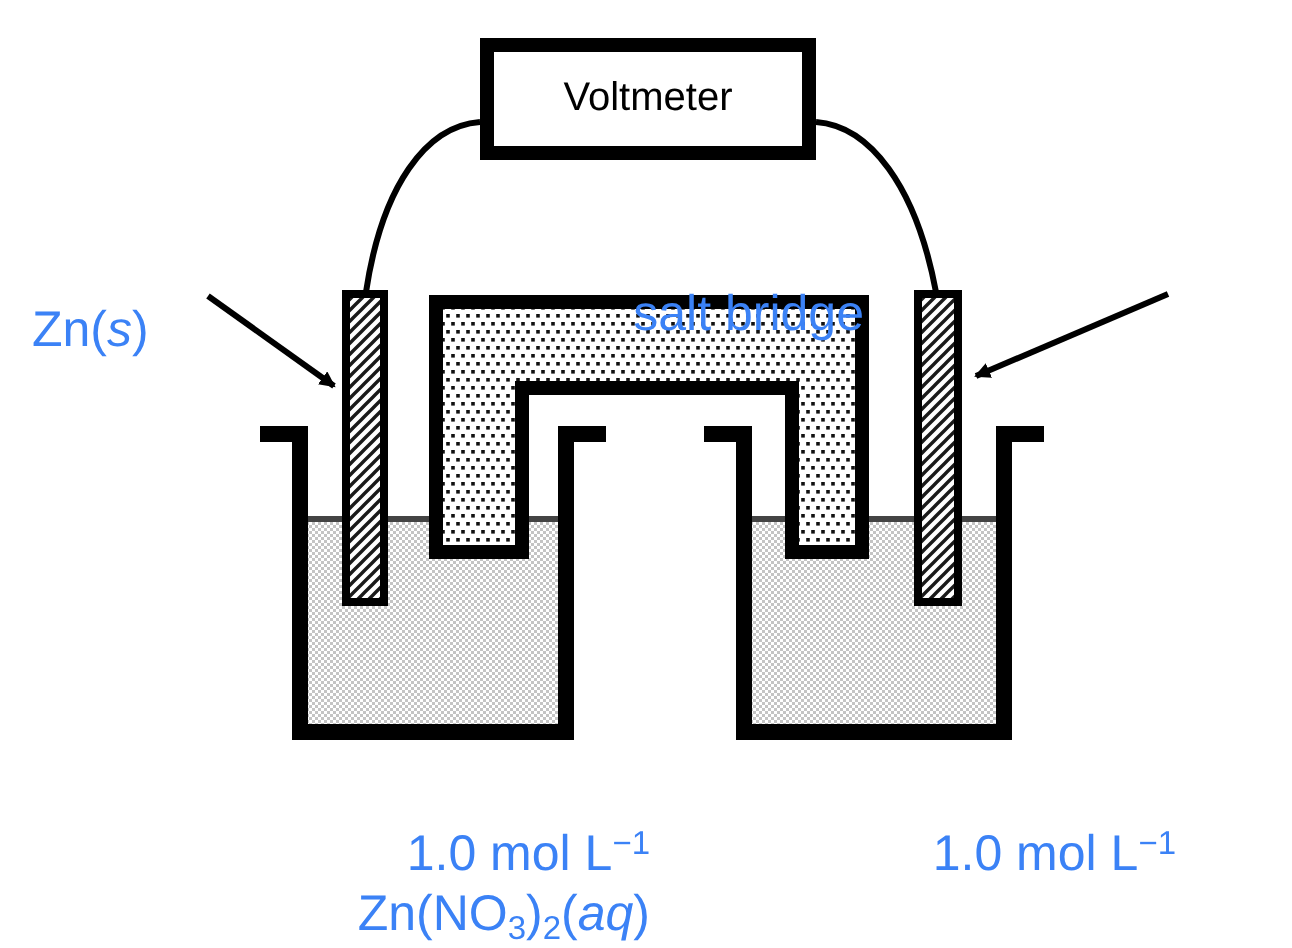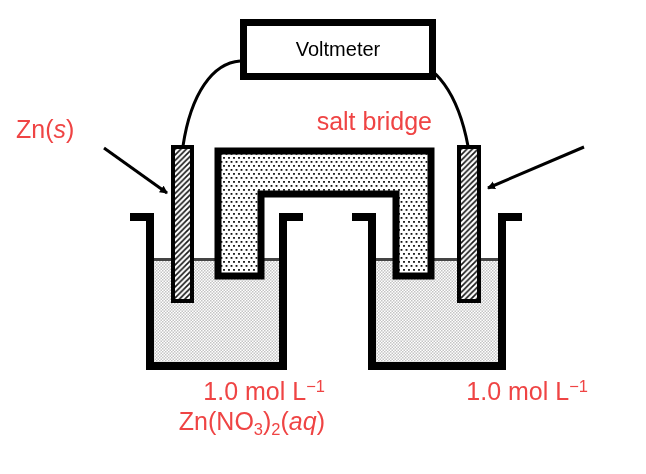--- a/index.html
+++ b/index.html
@@ -7,32 +7,33 @@
     position:relative;
     width:646px;height:474px;
     background:#ffffff;
     font-family:"Liberation Sans", sans-serif;
     color:#000;
     overflow:hidden;
   }
   #diagram-svg{position:absolute;left:0;top:0;}
   .label{
     position:absolute;
-    color:#ef4444;
+    color:#3b82f6;
     white-space:nowrap;
+    margin-top:36px;
   }
   .big{font-size:25px;line-height:1.2;}
   .center{text-align:right;}
   .it{font-style:italic;}
   .sb{font-size:66%;vertical-align:-0.28em;}
   .sp{font-size:66%;vertical-align:0.5em;letter-spacing:0;}
   #voltmeter-box{
     position:absolute;
     left:240px;top:19px;
-    width:196px;height:61px;
+    width:168px;height:61px;
     box-sizing:border-box;
     border:7px solid #000;
     background:#fff;
     display:flex;align-items:center;justify-content:center;
     font-size:20px;
   }
   #salt-bridge-label{left:232px;top:106px;width:200px;}
   #zn-label{left:16px;top:114px;}
   #al-label{left:564px;top:114px;}
   .solution-caption{width:240px;}

